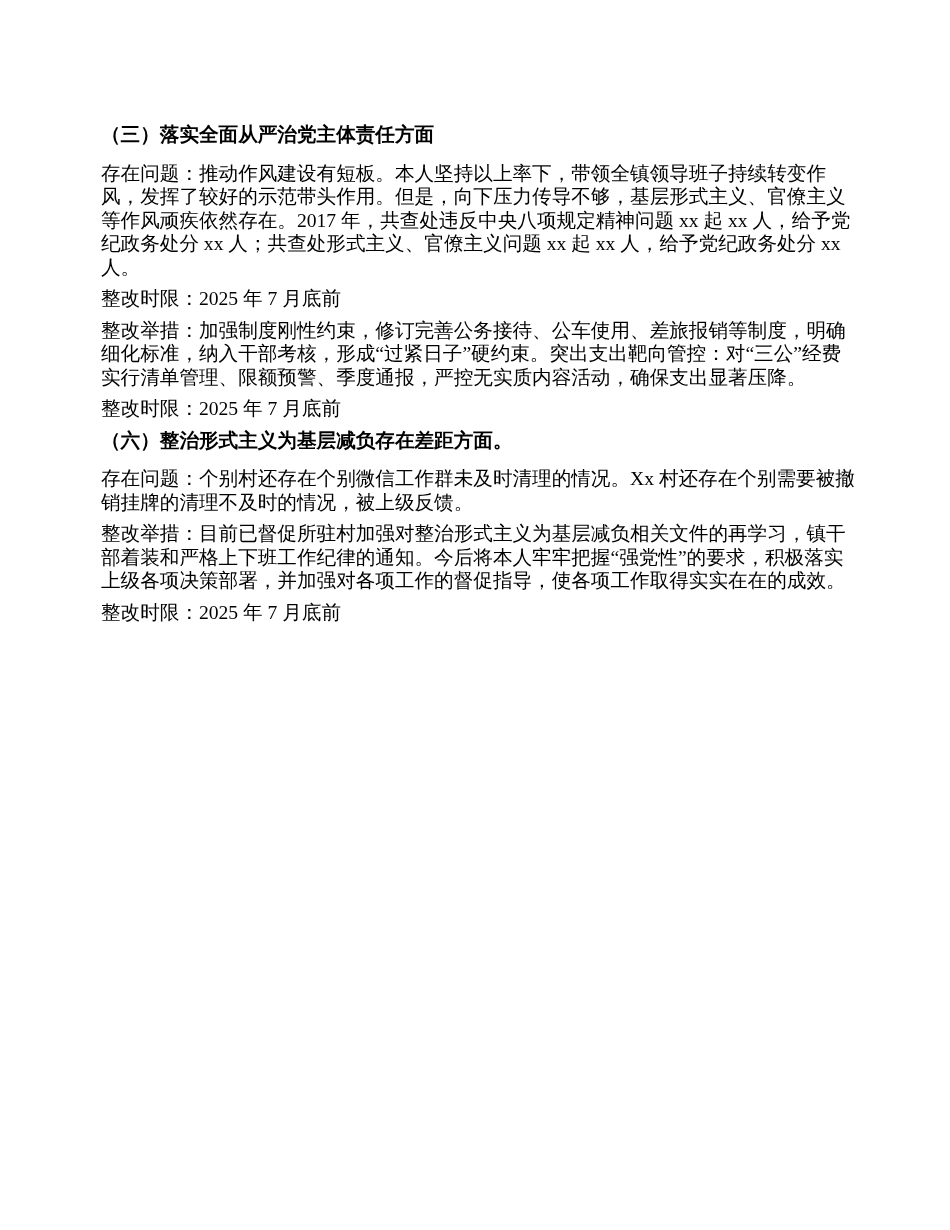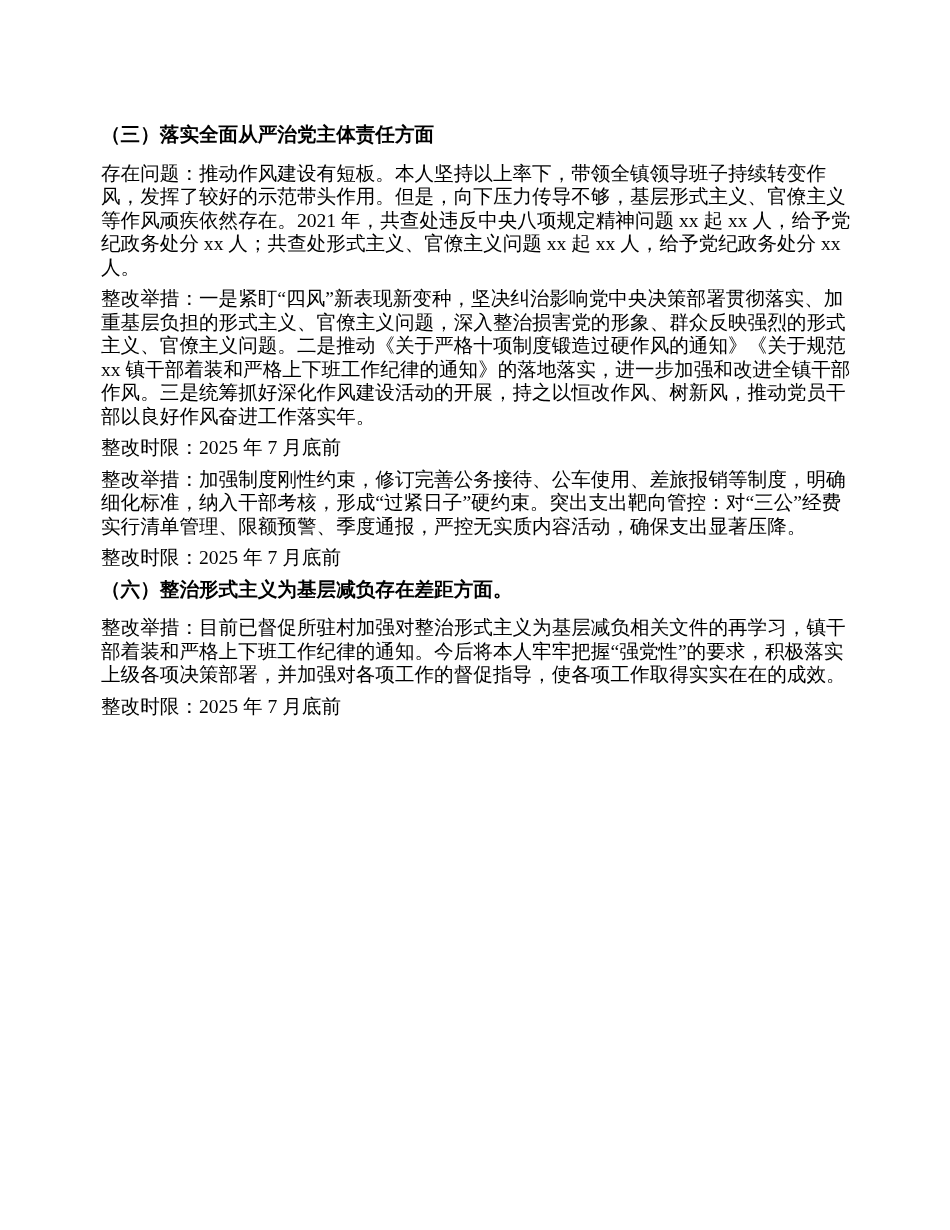--- a/index.html
+++ b/index.html
@@ -41,22 +41,22 @@
   .sec.paragraph {
     font-weight: normal;
   }
 </style>
 </head>
 <body style="background: rgb(255, 255, 255);">
 
 <div class="page">
   <div class="content" id="doc-content" style="color: rgb(0, 0, 0);">
       <div class="sec heading">（三）落实全面从严治党主体责任方面</div>
-      <div class="sec paragraph">存在问题：推动作风建设有短板。本人坚持以上率下，带领全镇领导班子持续转变作风，发挥了较好的示范带头作用。但是，向下压力传导不够，基层形式主义、官僚主义等作风顽疾依然存在。2021 年，共查处违反中央八项规定精神问题 xx 起 xx 人，给予党纪政务处分 xx 人；共查处形式主义、官僚主义问题 xx 起 xx 人，给予党纪政务处分 xx 人。</div>
-      <div class="sec paragraph">整改举措：一是紧盯“四风”新表现新变种，坚决纠治影响党中央决策部署贯彻落实、加重基层负担的形式主义、官僚主义问题，深入整治损害党的形象、群众反映强烈的形式主义、官僚主义问题。二是推动《关于严格十项制度锻造过硬作风的通知》《关于规范 xx 镇干部着装和严格上下班工作纪律的通知》的落地落实，进一步加强和改进全镇干部作风。三是统筹抓好深化作风建设活动的开展，持之以恒改作风、树新风，推动党员干部以良好作风奋进工作落实年。</div>
+      <div class="sec paragraph">存在问题：推动作风建设有短板。本人坚持以上率下，带领全镇领导班子持续转变作风，发挥了较好的示范带头作用。但是，向下压力传导不够，基层形式主义、官僚主义等作风顽疾依然存在。2017 年，共查处违反中央八项规定精神问题 xx 起 xx 人，给予党纪政务处分 xx 人；共查处形式主义、官僚主义问题 xx 起 xx 人，给予党纪政务处分 xx 人。</div>
       <div class="sec paragraph">整改时限：2025 年 7 月底前</div>
       <div class="sec paragraph">整改举措：加强制度刚性约束，修订完善公务接待、公车使用、差旅报销等制度，明确细化标准，纳入干部考核，形成“过紧日子”硬约束。突出支出靶向管控：对“三公”经费实行清单管理、限额预警、季度通报，严控无实质内容活动，确保支出显著压降。</div>
       <div class="sec paragraph">整改时限：2025 年 7 月底前</div>
       <div class="sec heading">（六）整治形式主义为基层减负存在差距方面。</div>
+      <div class="sec paragraph">存在问题：个别村还存在个别微信工作群未及时清理的情况。Xx 村还存在个别需要被撤销挂牌的清理不及时的情况，被上级反馈。</div>
       <div class="sec paragraph">整改举措：目前已督促所驻村加强对整治形式主义为基层减负相关文件的再学习，镇干部着装和严格上下班工作纪律的通知。今后将本人牢牢把握“强党性”的要求，积极落实上级各项决策部署，并加强对各项工作的督促指导，使各项工作取得实实在在的成效。</div>
       <div class="sec paragraph">整改时限：2025 年 7 月底前</div>
     </div>
 </div>
 
 </body></html>

